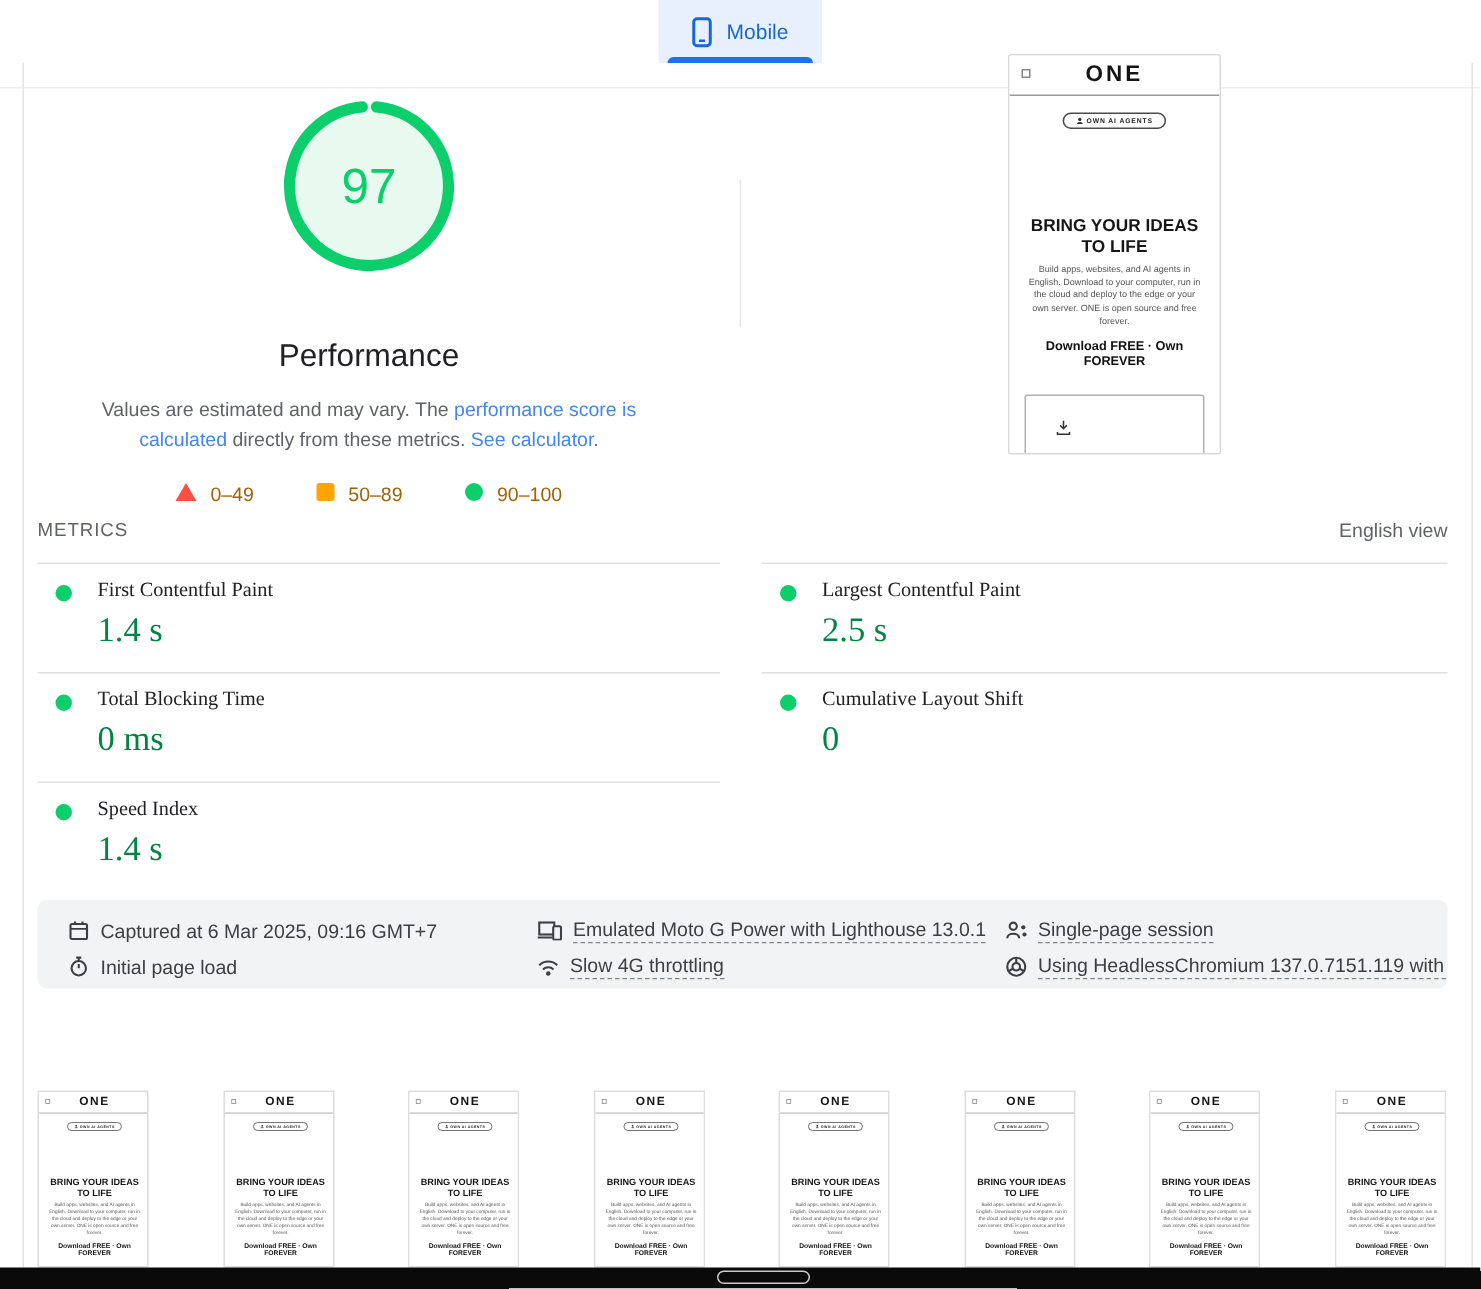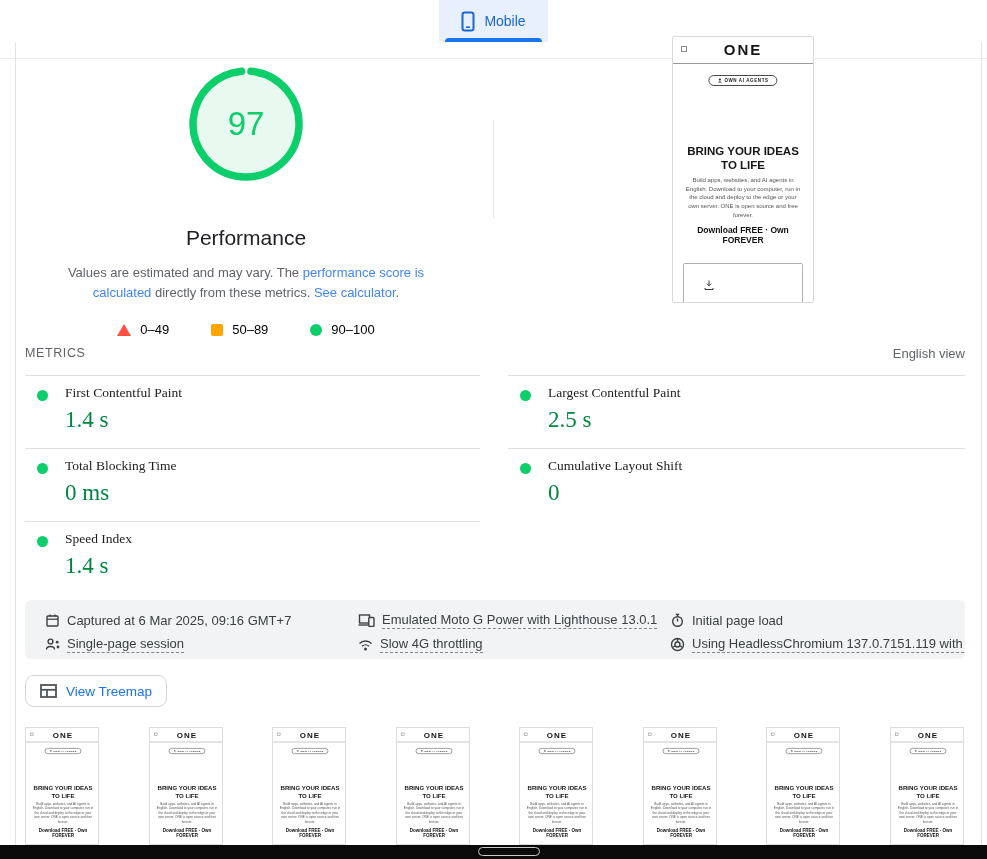--- a/index.html
+++ b/index.html
@@ -26,21 +26,21 @@
   .score-col { position:absolute; left:26px; top:60px; width:440px; text-align:center; z-index:2; }
   .gauge-wrap { position:relative; width:116px; height:116px; margin:6px auto 0; }
   .gauge-wrap svg { position:absolute; left:0; top:0; }
   .gauge-score { position:absolute; left:0; top:0; width:116px; height:116px;
     display:flex; align-items:center; justify-content:center;
     font-size:33px; color:#0cce6b; }
   .score-title { margin-top:44px; font-size:21px; color:#202124; font-weight:400; }
   .score-desc { margin:13px auto 0; width:370px; font-size:13px; line-height:20px; color:#5f6368; }
   .score-desc a { color:#4285f4; text-decoration:none; cursor:pointer; }
   .legend { margin-top:19px; display:flex; justify-content:center; gap:42px; align-items:center; }
-  .legend-item { display:flex; align-items:center; gap:9px; font-size:13px; color:#000000; }
+  .legend-item { display:flex; align-items:flex-start; gap:9px; font-size:13px; color:#a16207; }
   .shape-tri { width:0; height:0; border-left:7px solid transparent; border-right:7px solid transparent;
     border-bottom:12px solid #ff4e42; }
   .shape-sq { width:12px; height:12px; background:#ffa400; border-radius:2px; }
   .shape-ci { width:12px; height:12px; background:#0cce6b; border-radius:50%; }
   .divider-v { position:absolute; left:493px; top:120px; width:1px; height:98px; background:#e6e6e6; z-index:2; }
 
   
   .preview { position:absolute; left:672px; top:36px; width:142px; height:267px;
     border:1px solid #d9d9d9; border-radius:2px; background:#fff; overflow:hidden; z-index:4; cursor:pointer; }
 
@@ -227,35 +227,35 @@
     <div class="env-item">
       <svg width="17" height="14" viewBox="0 0 17 14">
         <rect x="1.5" y="2" width="10" height="8" fill="none" stroke="#3c4043" stroke-width="1.4"></rect>
         <line x1="0.5" y1="12" x2="10" y2="12" stroke="#3c4043" stroke-width="1.4"></line>
         <rect x="10.8" y="4.5" width="5.2" height="9" rx="1" fill="#f1f3f4" stroke="#3c4043" stroke-width="1.4"></rect>
       </svg>
       <span class="u">Emulated Moto G Power with Lighthouse 13.0.1</span>
     </div>
     <div class="env-item">
       <svg width="15" height="15" viewBox="0 0 15 15">
+        <circle cx="5.5" cy="4.5" r="2.4" fill="none" stroke="#3c4043" stroke-width="1.4"></circle>
+        <path d="M1.5,12.5 C1.5,8.5 9.5,8.5 9.5,12.5" fill="none" stroke="#3c4043" stroke-width="1.4"></path>
+        <circle cx="12.2" cy="5.2" r="1.4" fill="#3c4043"></circle>
+        <circle cx="13" cy="10" r="1.4" fill="#3c4043"></circle>
+      </svg>
+      <span class="u">Single-page session</span>
+    </div>
+    <div class="env-item">
+      <svg width="15" height="15" viewBox="0 0 15 15">
         <circle cx="7.5" cy="8.5" r="4.8" fill="none" stroke="#3c4043" stroke-width="1.4"></circle>
         <line x1="5.8" y1="1.4" x2="9.2" y2="1.4" stroke="#3c4043" stroke-width="1.4"></line>
         <line x1="7.5" y1="1.4" x2="7.5" y2="3.6" stroke="#3c4043" stroke-width="1.4"></line>
         <line x1="7.5" y1="8.5" x2="7.5" y2="5.6" stroke="#3c4043" stroke-width="1.4"></line>
       </svg>
       <span>Initial page load</span>
-    </div>
-    <div class="env-item">
-      <svg width="15" height="15" viewBox="0 0 15 15">
-        <circle cx="5.5" cy="4.5" r="2.4" fill="none" stroke="#3c4043" stroke-width="1.4"></circle>
-        <path d="M1.5,12.5 C1.5,8.5 9.5,8.5 9.5,12.5" fill="none" stroke="#3c4043" stroke-width="1.4"></path>
-        <circle cx="12.2" cy="5.2" r="1.4" fill="#3c4043"></circle>
-        <circle cx="13" cy="10" r="1.4" fill="#3c4043"></circle>
-      </svg>
-      <span class="u">Single-page session</span>
     </div>
     <div class="env-item">
       <svg width="15" height="15" viewBox="0 0 15 15">
         <path d="M1.5,6.5 A8.5,8.5 0 0 1 13.5,6.5" fill="none" stroke="#3c4043" stroke-width="1.4"></path>
         <path d="M4,9.3 A5,5 0 0 1 11,9.3" fill="none" stroke="#3c4043" stroke-width="1.4"></path>
         <circle cx="7.5" cy="12" r="1.5" fill="#3c4043"></circle>
       </svg>
       <span class="u">Slow 4G throttling</span>
     </div>
     <div class="env-item">
@@ -263,28 +263,20 @@
         <circle cx="7.5" cy="7.5" r="6" fill="none" stroke="#3c4043" stroke-width="1.4"></circle>
         <circle cx="7.5" cy="7.5" r="2.5" fill="none" stroke="#3c4043" stroke-width="1.4"></circle>
         <line x1="7.5" y1="1.5" x2="7.5" y2="5" stroke="#3c4043" stroke-width="1.4" transform="rotate(120 7.5 7.5)"></line>
         <line x1="7.5" y1="1.5" x2="7.5" y2="5" stroke="#3c4043" stroke-width="1.4" transform="rotate(240 7.5 7.5)"></line>
         <line x1="7.5" y1="1.5" x2="7.5" y2="5" stroke="#3c4043" stroke-width="1.4"></line>
       </svg>
       <span class="u">Using HeadlessChromium 137.0.7151.119 with lr</span>
     </div>
   </div>
 
-  <button class="treemap-btn">
-    <svg width="17" height="14" viewBox="0 0 17 14">
-      <rect x="1" y="1" width="15" height="12" fill="none" stroke="#50555a" stroke-width="1.8"></rect>
-      <line x1="1" y1="5.8" x2="16" y2="5.8" stroke="#50555a" stroke-width="1.8"></line>
-      <line x1="7" y1="5.8" x2="7" y2="13" stroke="#50555a" stroke-width="1.8"></line>
-    </svg>
-    <span>View Treemap</span>
-  </button>
 
   <div id="filmstrip">
       <div class="thumb" style="left: 25px;">
         <div class="mini-scale">
   <div class="mini-page">
     <div class="mini-header">
       <span class="mini-menu"></span>
       <span class="mini-logo">ONE</span>
     </div>
     <div class="mini-pill">

